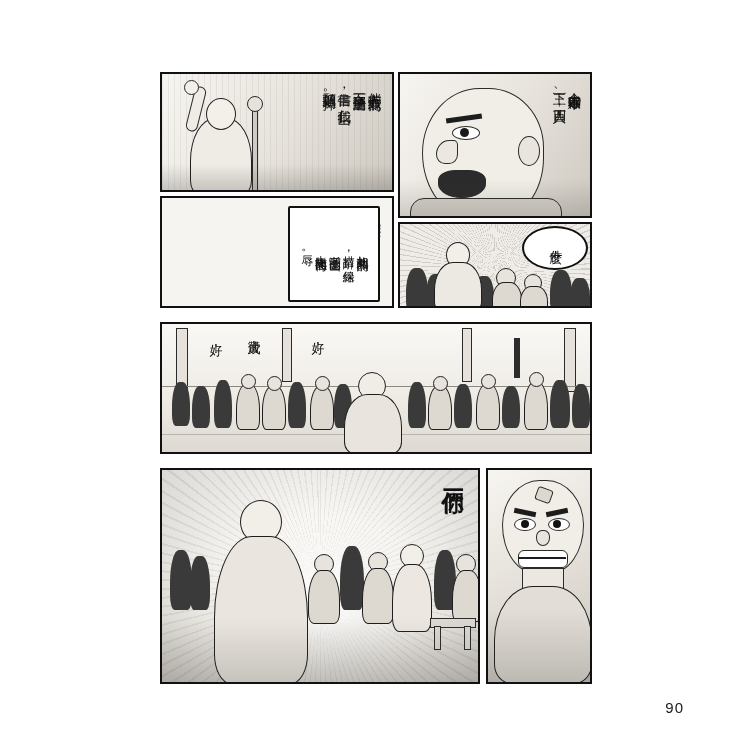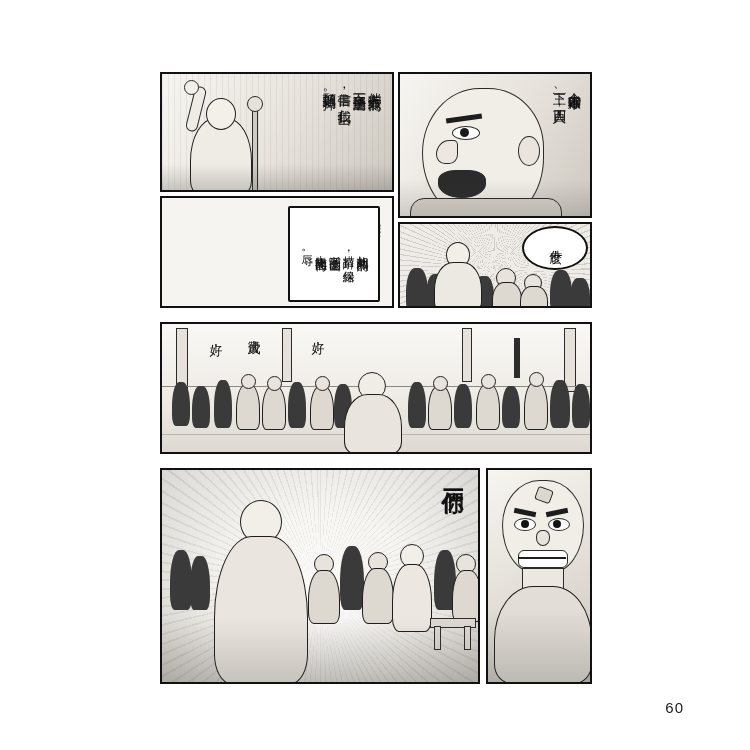--- a/index.html
+++ b/index.html
@@ -320,15 +320,15 @@
     <div class="fig" style="left:30px; top:80px; width:48px; height:16px; background:#ffffff; border-radius:6px;"></div>
     <div class="fig" style="left:30px; top:87px; width:48px; height:2px; background:#1d1d1d; border:none;"></div>
 
     <div class="fig" style="left:34px; top:98px; width:40px; height:24px; background:#ece8e1;"></div>
     <div class="robe" style="left:6px; top:116px; width:96px; height:96px; background:#e2ded7;"></div>
     <div class="shade-bottom" style="height:34%; opacity:.5;"></div>
   </div>
 
   <span class="vtext" style="left:440px; top:474px; font-size:22px; font-weight:bold; z-index:6;">你們—</span>
 
-  <div id="page-number">60</div>
+  <div id="page-number">90</div>
 
 </div>
 
 </body></html>

